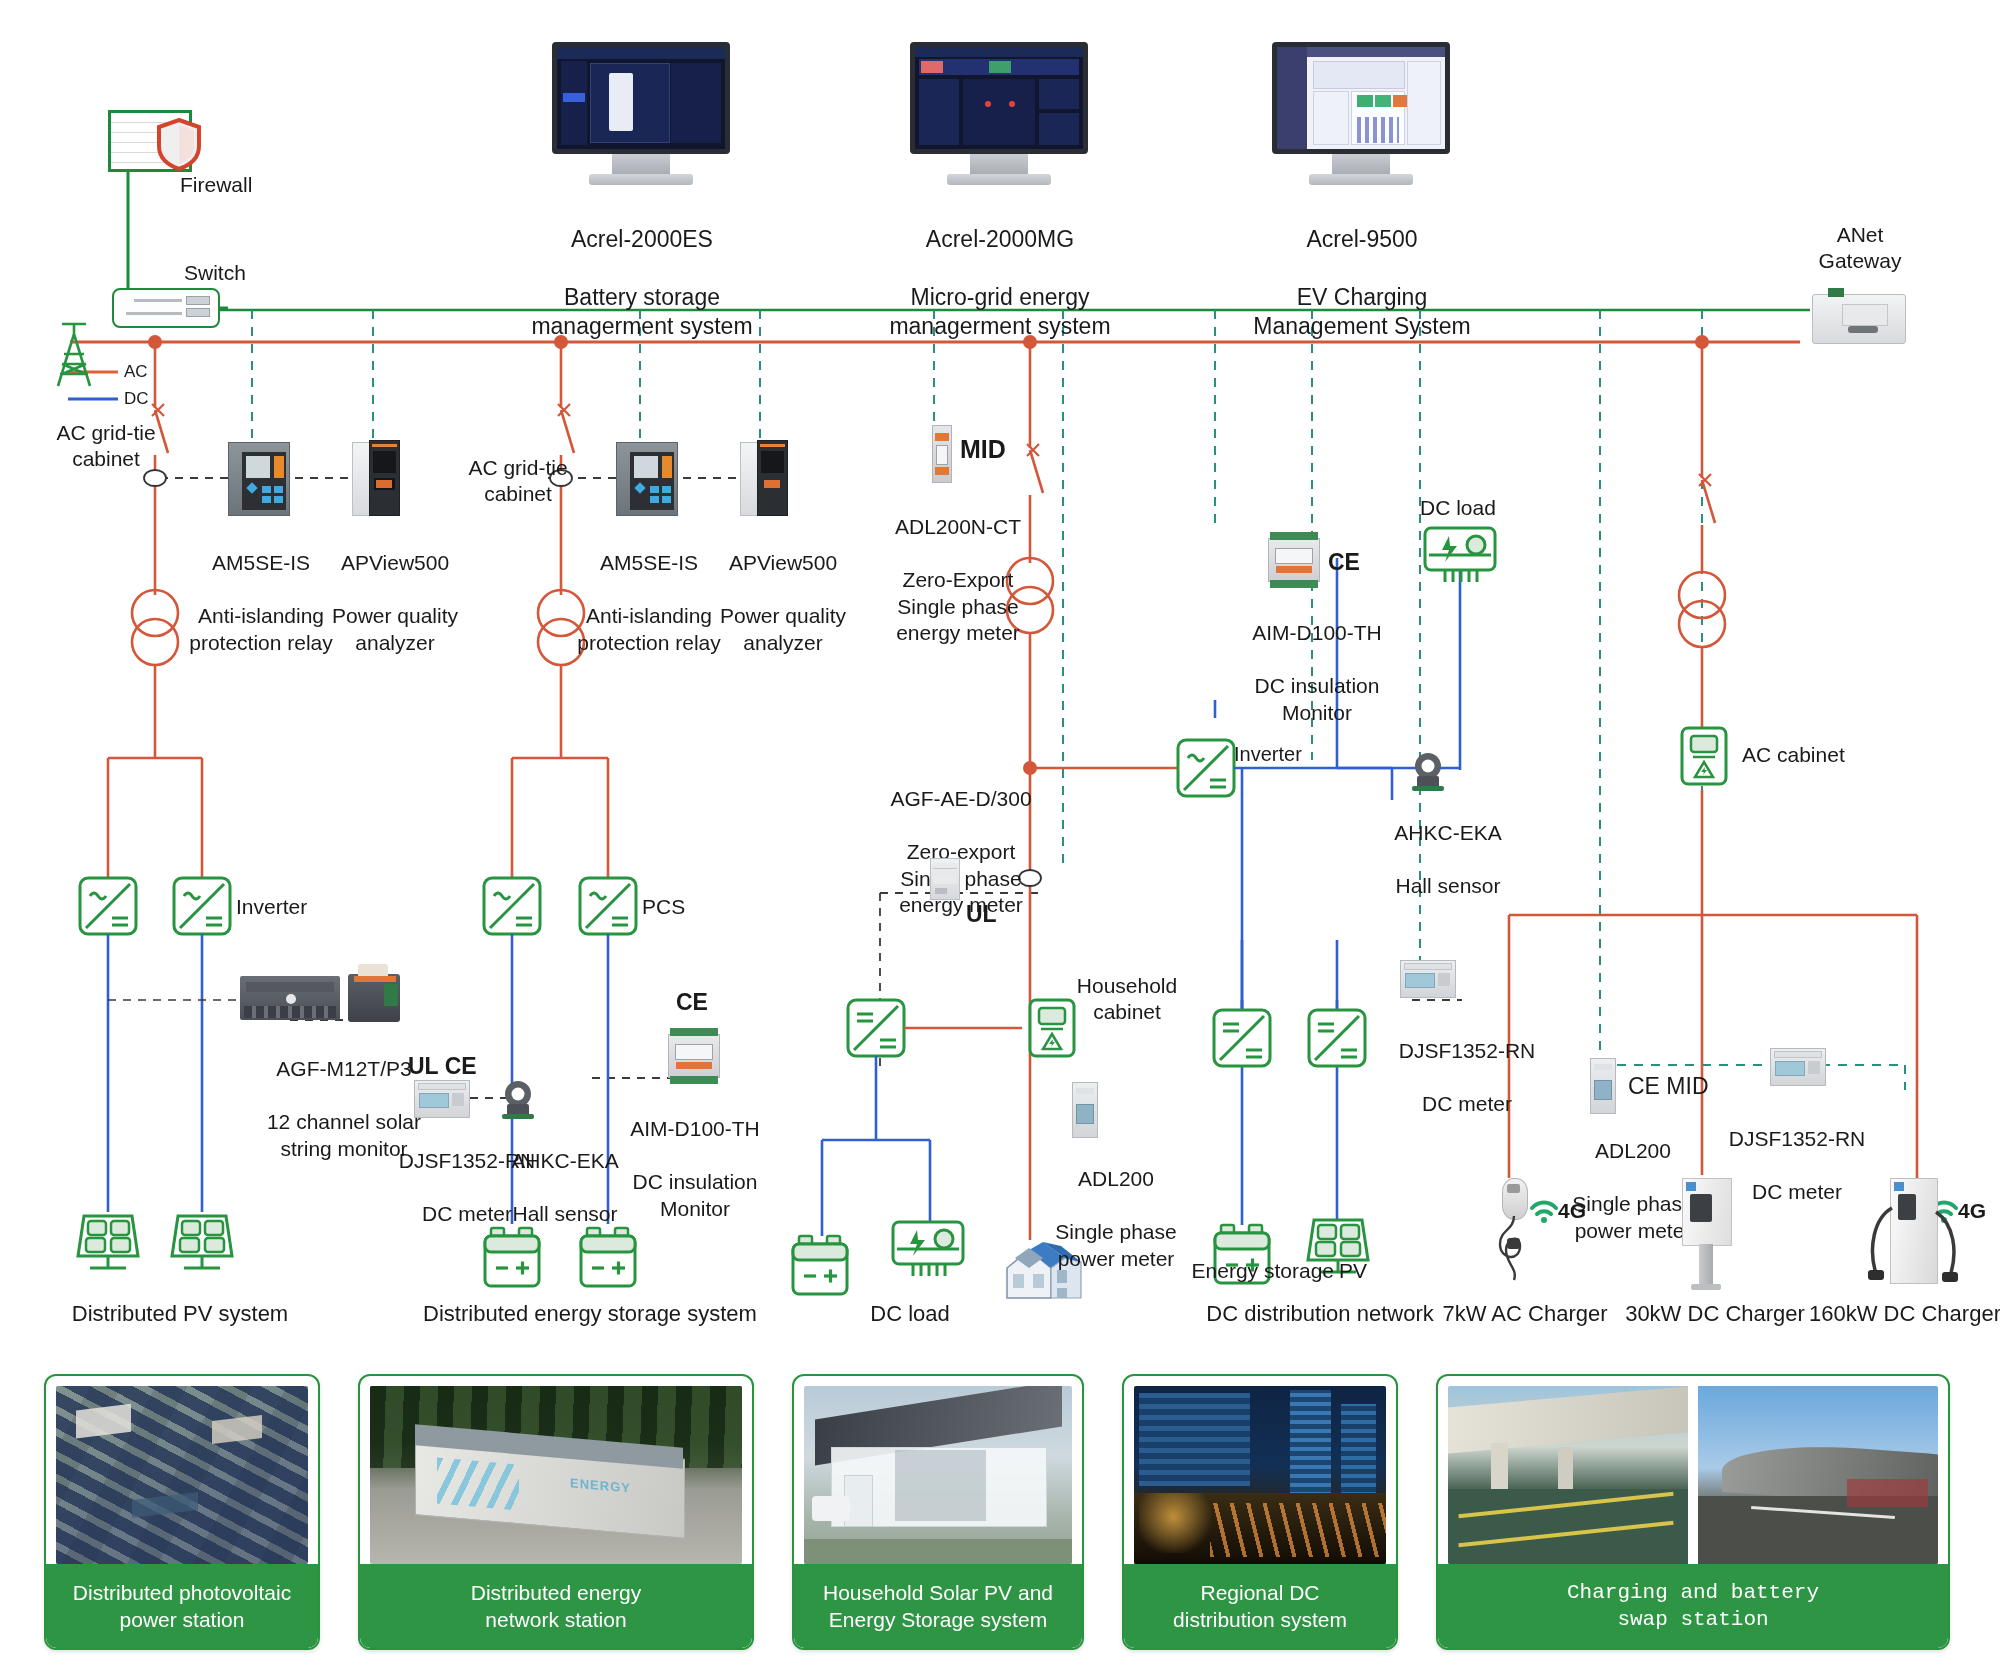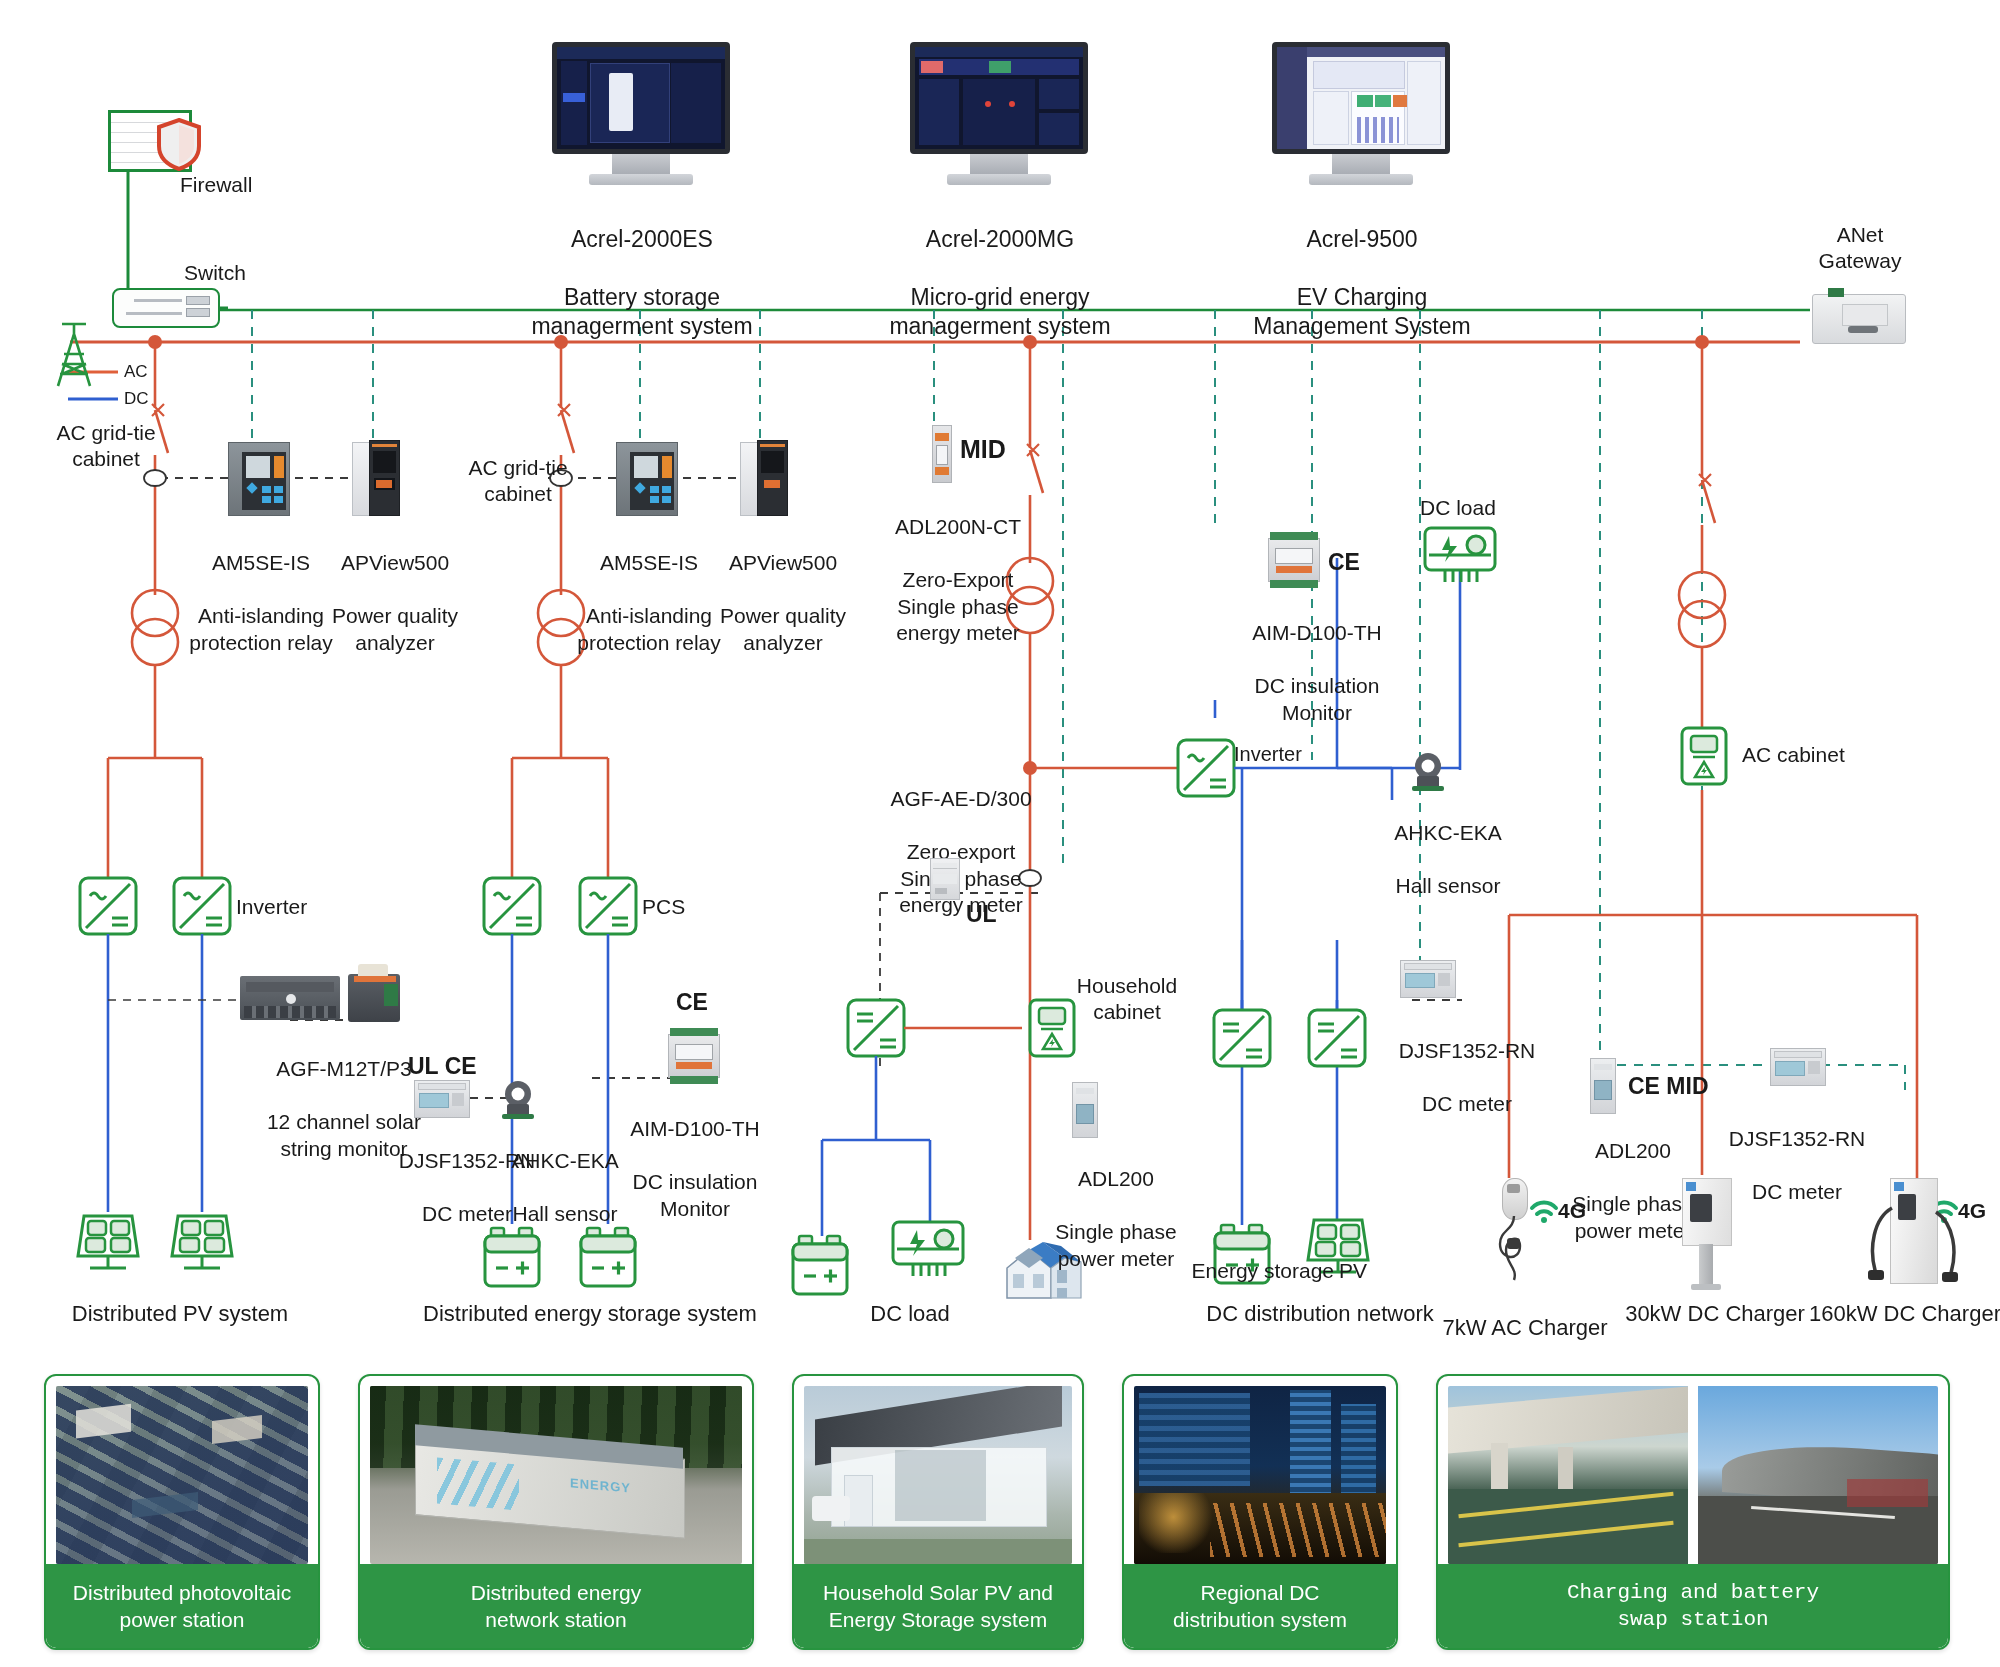--- a/index.html
+++ b/index.html
@@ -618,21 +618,21 @@
 <div class="lbl" style="left:1372px;top:1012px;width:190px;font-size:21px;">
   <span>DJSF1352-RN</span><br>
   <span>DC meter</span>
 </div>
 
 <div class="device" style="left:1590px;top:1058px;width:26px;height:56px;">
   <div style="position:absolute;inset:0;background:linear-gradient(#eceef0,#d2d4d8);border:1px solid #b6b9bd;"></div>
   <div style="position:absolute;left:4px;top:6px;right:4px;height:6px;background:#dfe2e5;"></div>
   <div style="position:absolute;left:4px;top:22px;right:4px;height:18px;background:#8fb3c4;border:1px solid #7294a6;"></div>
 </div>
-<div class="lbl-l" style="left:1628px;top:1072px;font-size:23px;font-weight:bold;">CE MID</div>
+<div class="lbl-l" style="left:1628px;top:1072px;font-size:23px;font-weight:normal;">CE MID</div>
 <div class="lbl" style="left:1538px;top:1112px;width:190px;font-size:21px;">
   <span>ADL200</span><br>
   <span>Single phase
 power meter</span>
 </div>
 
 <div class="device" style="left:1770px;top:1048px;width:56px;height:38px;">
   <div style="position:absolute;inset:0;background:linear-gradient(#eceef0,#d2d4d8);border:1px solid #b6b9bd;"></div>
   <div style="position:absolute;left:4px;top:3px;right:4px;height:5px;background:#dfe2e5;border:1px solid #c0c3c7;"></div>
   <div style="position:absolute;left:5px;top:13px;width:28px;height:13px;background:#9fc8d8;border:1px solid #7fa8ba;"></div>
@@ -671,21 +671,21 @@
 </div>
 <div class="lbl-l" style="left:1558px;top:1198px;font-size:21px;font-weight:bold;">4G</div>
 <div class="lbl-l" style="left:1958px;top:1198px;font-size:21px;font-weight:bold;">4G</div>
 
 <div class="lbl" style="left:40px;top:1300px;width:280px;font-size:22px;">Distributed PV system</div>
 <div class="lbl" style="left:400px;top:1300px;width:380px;font-size:22px;">Distributed energy storage system</div>
 <div class="lbl" style="left:820px;top:1300px;width:180px;font-size:22px;">DC load</div>
 <div class="lbl" style="left:1170px;top:1300px;width:300px;font-size:22px;">DC distribution network</div>
 <div class="lbl" style="left:1168px;top:1258px;width:166px;font-size:21px;text-align:right;">Energy storage</div>
 <div class="lbl" style="left:1308px;top:1258px;width:90px;font-size:21px;">PV</div>
-<div class="lbl" style="left:1425px;top:1300px;width:200px;font-size:22px;margin-top:14px;">7kW AC Charger</div>
+<div class="lbl" style="left:1425px;top:1300px;width:200px;font-size:22px;">7kW AC Charger</div>
 <div class="lbl" style="left:1610px;top:1300px;width:210px;font-size:22px;">30kW DC Charger</div>
 <div class="lbl" style="left:1795px;top:1300px;width:220px;font-size:22px;">160kW DC Charger</div>
 
 <div class="card" style="left:44px;top:1374px;width:272px;height:272px;">
   <div class="ph" style="background:linear-gradient(160deg,#7d8e7a 0%,#6d7f72 30%,#55636a 60%,#4a5560 100%);">
     <div style="position:absolute;inset:0;background:
        repeating-linear-gradient(28deg, rgba(40,58,92,.85) 0 13px, rgba(120,140,165,.35) 13px 20px),
        repeating-linear-gradient(118deg, rgba(255,255,255,.07) 0 30px, rgba(0,0,0,.12) 30px 58px);"></div>
     <div style="position:absolute;left:8%;top:12%;width:22%;height:16%;background:#e5e3dc;transform:skewY(-7deg);opacity:.85;"></div>
     <div style="position:absolute;left:62%;top:18%;width:20%;height:13%;background:#d9d3c6;transform:skewY(-7deg);opacity:.8;"></div>

